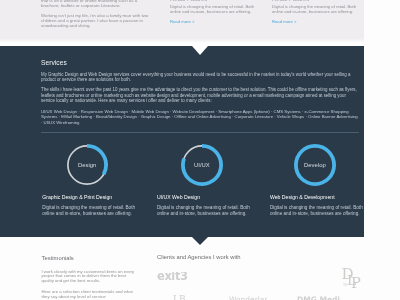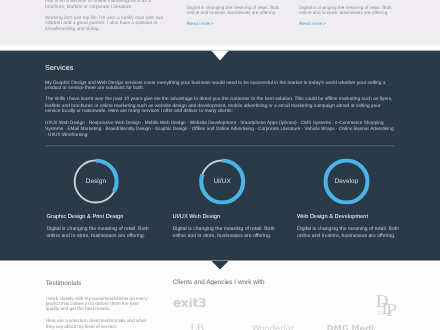--- a/index.html
+++ b/index.html
@@ -1,18 +1,18 @@
 <!DOCTYPE html>
 <html><head>
 <meta charset="utf-8">
 <style>
   *{box-sizing:border-box;margin:0;padding:0}
   html,body{width:400px;height:300px;overflow:hidden}
   body{font-family:"Liberation Sans",sans-serif;background:#fdfdfe;-webkit-font-smoothing:antialiased}
-  .page{width:400px;height:300px;position:relative;overflow:hidden}
+  .page{width:364px;height:300px;position:relative;overflow:hidden}
 
   
   .top{position:absolute;left:0;top:0;width:400px;height:46px;
        background:linear-gradient(180deg,#efedf0 0%,#efedf0 84%,#ffffff 93%,#ffffff 100%)}
   .topcols{position:absolute;left:41px;top:0;width:318px}
   .tcol{position:absolute;width:88px}
   .tcol:nth-child(1){left:0;width:115px;top:-1.6px}
   .tcol:nth-child(2){left:129px;top:-4.2px}
   .tcol:nth-child(3){left:231px;top:-4.2px}
   .tcolhead{font-size:6px;color:#9a9a9e;line-height:6px;margin-bottom:2.3px}

